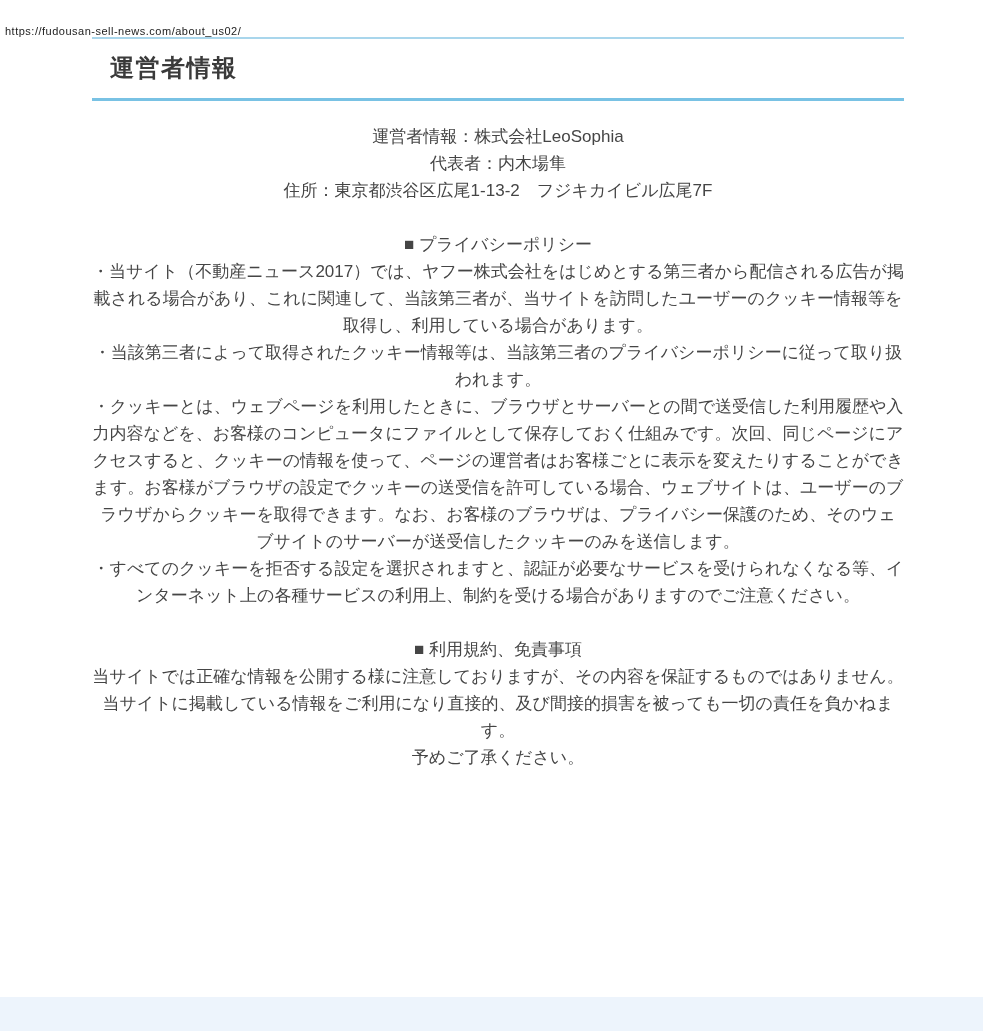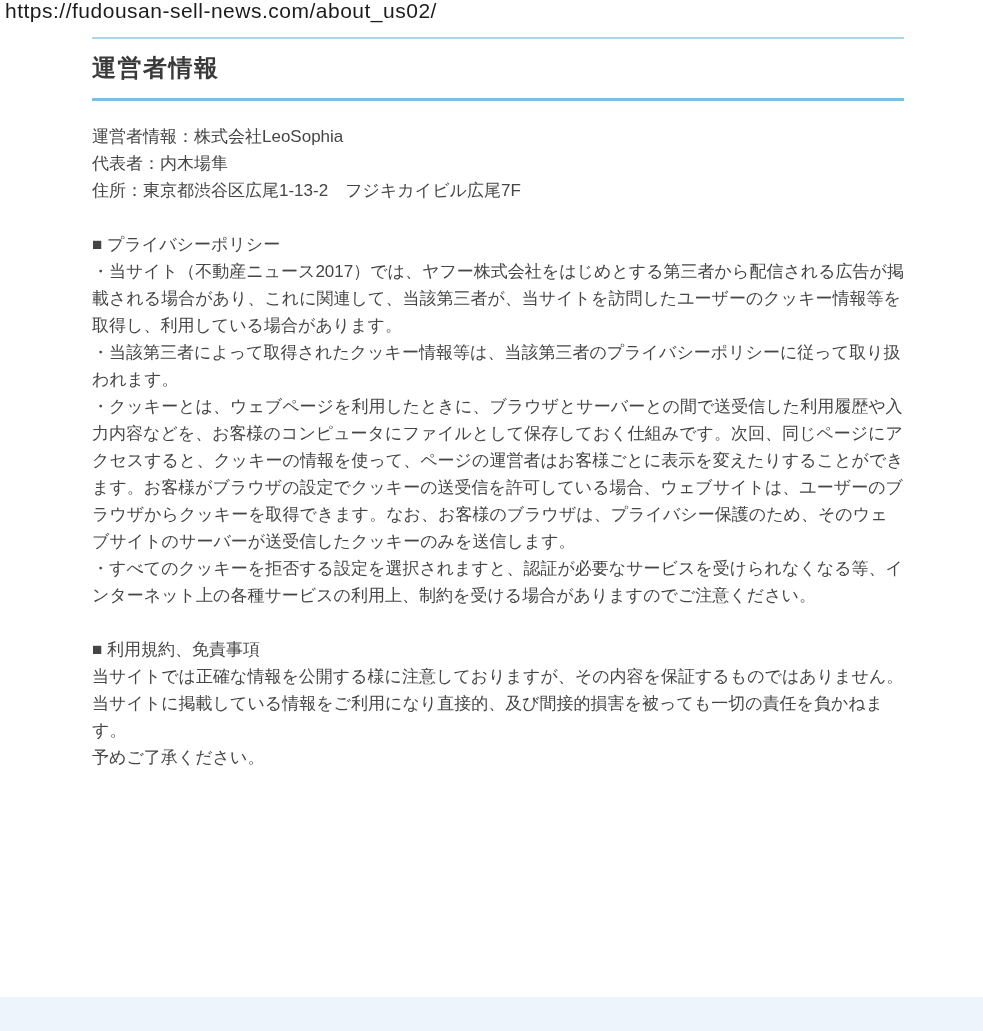--- a/index.html
+++ b/index.html
@@ -17,40 +17,40 @@
   }
   body {
     width: 983px;
     height: 1031px;
     position: relative;
     overflow: hidden;
     font-family: "Liberation Sans", "DejaVu Sans", sans-serif;
   }
   .url-bar {
     position: absolute;
-    top: 1px;
+    top: 21px;
     left: 5px;
-    font-size: 21px;
+    font-size: 11px;
     line-height: 20px;
     color: var(--url-text, #1b1b1b);
     letter-spacing: 0.5px;
     white-space: nowrap;
   }
   .content {
     position: absolute;
     top: 37px;
     left: 92px;
     width: 812px;
   }
   .rule-thin {
     height: 2px;
     background: var(--accent-line-thin, #a9d6ec);
   }
   .page-title {
-    margin: 13px 0 0 0;
+    margin: 13px 0 0 18px;
     font-size: 24px;
     line-height: 32px;
     font-weight: bold;
     color: var(--title-text, #3a3a3a);
     letter-spacing: 1.5px;
   }
   .rule-thick {
     margin-top: 14px;
     height: 3px;
     background: var(--accent-line, #79c2e4);
@@ -58,20 +58,21 @@
   .body-text {
     margin-top: 22px;
     font-size: 17px;
     line-height: 27px;
     color: var(--text, #454545);
   }
   .body-text p {
     margin: 0;
     word-break: break-all;
     overflow-wrap: anywhere;
+    text-align: center;
   }
   .gap {
     height: 27px;
   }
   .footer-band {
     position: absolute;
     left: 0;
     top: 997px;
     width: 983px;
     height: 34px;

